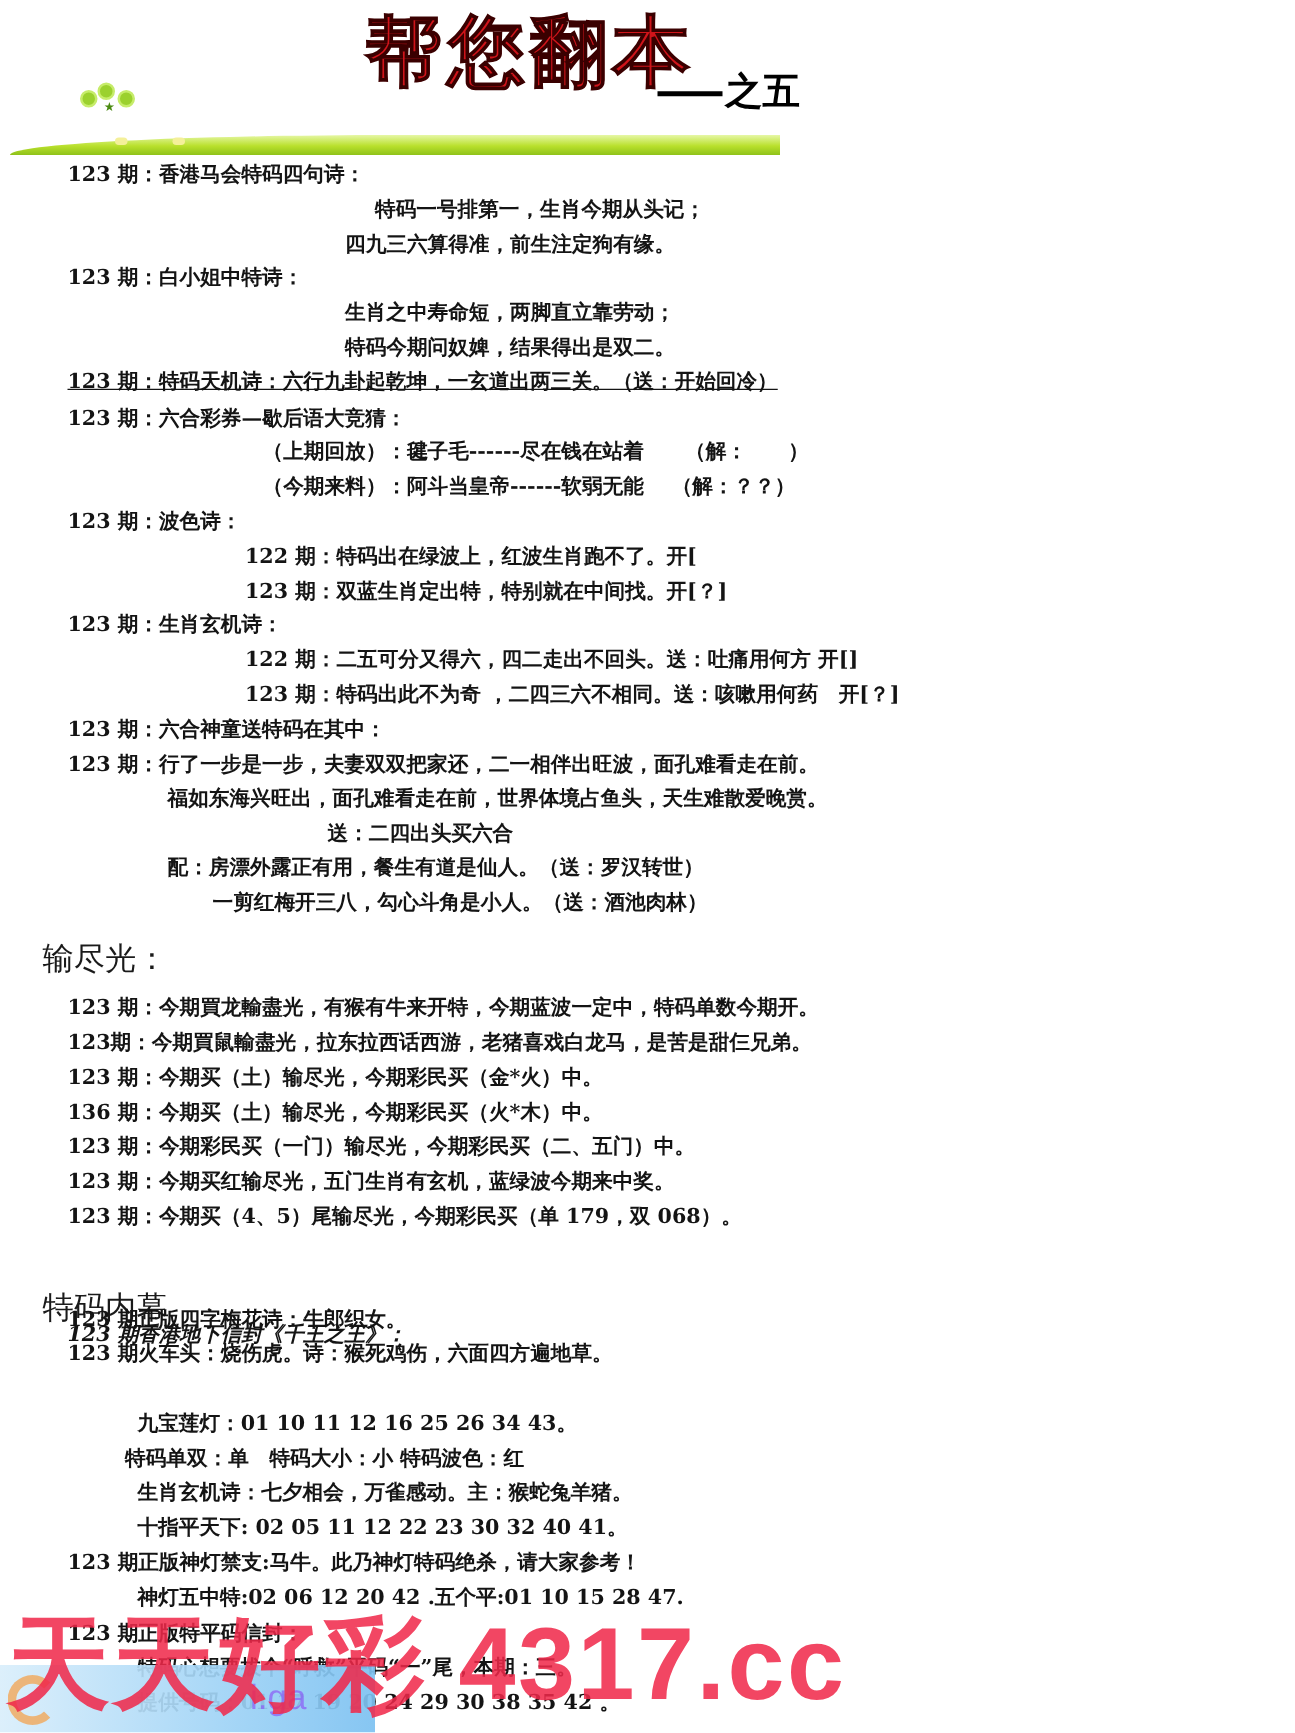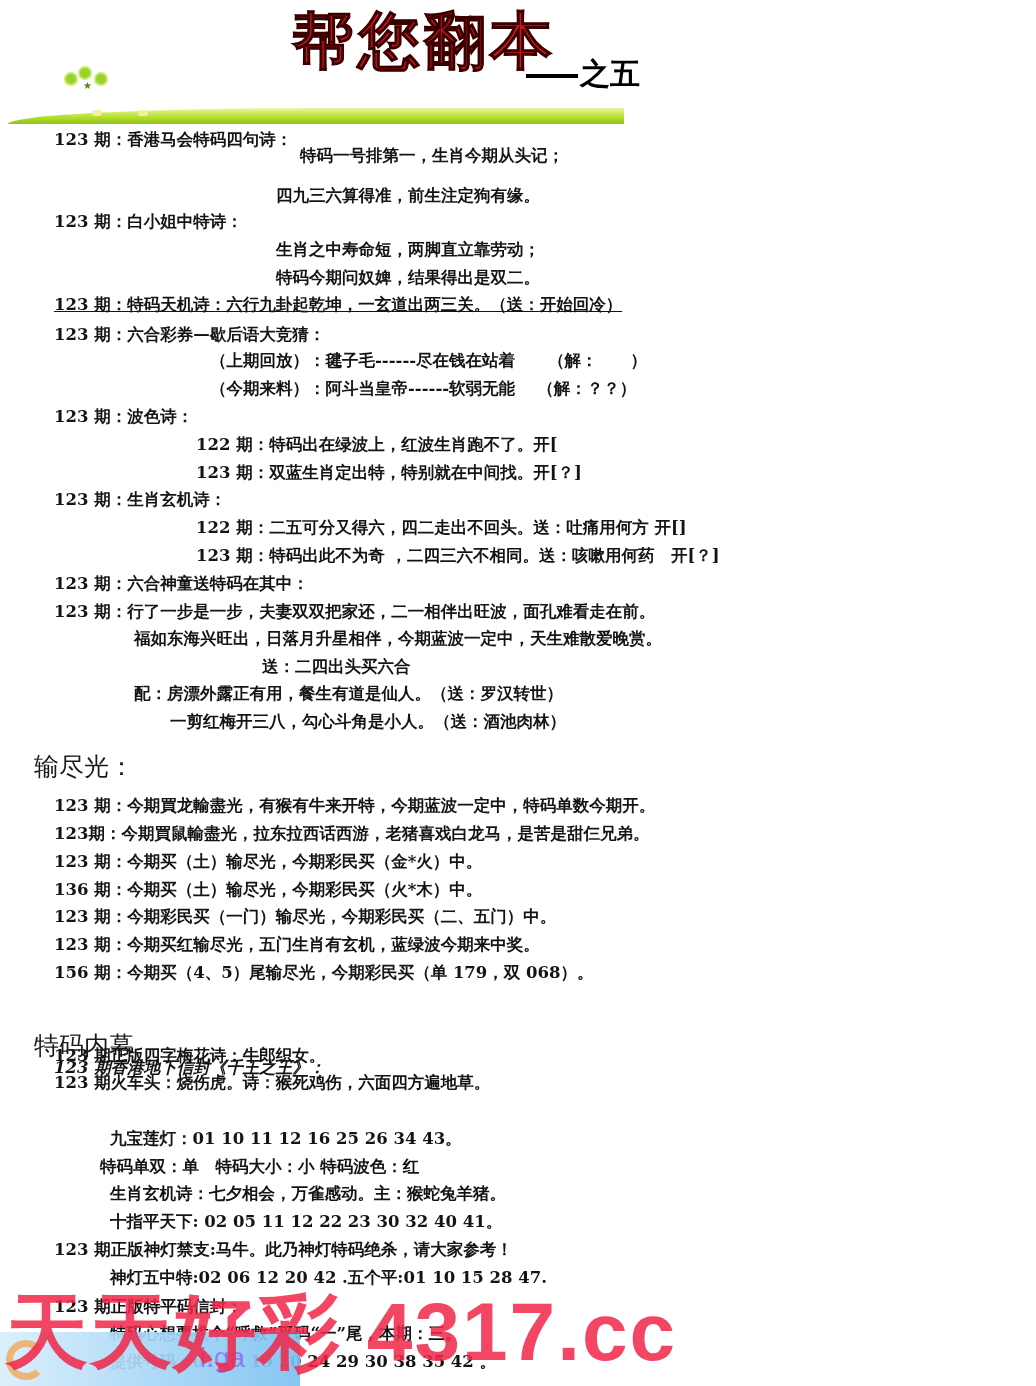--- a/index.html
+++ b/index.html
@@ -42,49 +42,49 @@
   </div>
   <div class="banner-title">帮您翻本</div>
   <div class="banner-sub"><span class="dash"></span><span>之五</span></div>
   <div class="green-band"></div>
   <div class="band-dot" style="left:92px"></div>
   <div class="band-dot" style="left:138px"></div>
 </div>
 
 <div class="content" id="content">
     <div class="line" style="left: 34px; top: 128px;">123 期：香港马会特码四句诗：</div>
-    <div class="line" style="left: 256px; top: 144px; padding-left: 24px;">特码一号排第一，生肖今期从头记；</div>
+    <div class="line" style="left: 256px; top: 156px; padding-left: 24px;">特码一号排第一，生肖今期从头记；</div>
     <div class="line" style="left: 256px; top: 184px;">四九三六算得准，前生注定狗有缘。</div>
     <div class="line" style="left: 34px; top: 210px;">123 期：白小姐中特诗：</div>
     <div class="line" style="left: 256px; top: 238px;">生肖之中寿命短，两脚直立靠劳动；</div>
     <div class="line" style="left: 256px; top: 266px;">特码今期问奴婢，结果得出是双二。</div>
     <div class="line" style="left: 34px; top: 293px; text-decoration: underline;">123 期：特码天机诗：六行九卦起乾坤，一玄道出两三关。（送：开始回冷）</div>
     <div class="line" style="left: 34px; top: 323px;">123 期：六合彩券—歇后语大竞猜：</div>
     <div class="line" style="left: 190px; top: 349px;">（上期回放）：毽子毛------尽在钱在站着　　（解：　　）</div>
     <div class="line" style="left: 190px; top: 377px;">（今期来料）：阿斗当皇帝------软弱无能　 （解：？？）</div>
     <div class="line" style="left: 34px; top: 405px;">123 期：波色诗：</div>
     <div class="line" style="left: 176px; top: 433px;">122 期：特码出在绿波上，红波生肖跑不了。开[</div>
     <div class="line" style="left: 176px; top: 461px;">123 期：双蓝生肖定出特，特别就在中间找。开[？]</div>
     <div class="line" style="left: 34px; top: 488px;">123 期：生肖玄机诗：</div>
     <div class="line" style="left: 176px; top: 516px;">122 期：二五可分又得六，四二走出不回头。送：吐痛用何方  开[]</div>
     <div class="line" style="left: 176px; top: 544px;">123 期：特码出此不为奇 ，二四三六不相同。送：咳嗽用何药　开[？]</div>
     <div class="line" style="left: 34px; top: 572px;">123 期：六合神童送特码在其中：</div>
     <div class="line" style="left: 34px; top: 600px;">123 期：行了一步是一步，夫妻双双把家还，二一相伴出旺波，面孔难看走在前。</div>
-    <div class="line" style="left: 114px; top: 627px;">福如东海兴旺出，日落月升星相伴，今期蓝波一定中，天生难散爱晚赏。</div>
+    <div class="line" style="left: 114px; top: 627px;">福如东海兴旺出，面孔难看走在前，世界体境占鱼头，天生难散爱晚赏。</div>
     <div class="line" style="left: 242px; top: 655px;">送：二四出头买六合</div>
     <div class="line" style="left: 114px; top: 682px;">配：房漂外露正有用，餐生有道是仙人。（送：罗汉转世）</div>
     <div class="line" style="left: 150px; top: 710px;">一剪红梅开三八，勾心斗角是小人。（送：酒池肉林）</div>
     <div class="section-title" style="left: 34px; top: 750px;">输尽光：</div>
     <div class="line" style="left: 34px; top: 794px;">123 期：今期買龙輸盡光，有猴有牛来开特，今期蓝波一定中，特码单数今期开。</div>
     <div class="line" style="left: 34px; top: 822px;">123期：今期買鼠輸盡光，拉东拉西话西游，老猪喜戏白龙马，是苦是甜仨兄弟。</div>
     <div class="line" style="left: 34px; top: 850px;">123 期：今期买（土）输尽光，今期彩民买（金*火）中。</div>
     <div class="line" style="left: 34px; top: 878px;">136 期：今期买（土）输尽光，今期彩民买（火*木）中。</div>
     <div class="line" style="left: 34px; top: 905px;">123 期：今期彩民买（一门）输尽光，今期彩民买（二、五门）中。</div>
     <div class="line" style="left: 34px; top: 933px;">123 期：今期买红输尽光，五门生肖有玄机，蓝绿波今期来中奖。</div>
-    <div class="line" style="left: 34px; top: 961px;">156 期：今期买（4、5）尾输尽光，今期彩民买（单 179，双 068）。</div>
+    <div class="line" style="left: 34px; top: 961px;">123 期：今期买（4、5）尾输尽光，今期彩民买（单 179，双 068）。</div>
     <div class="section-title" style="left: 34px; top: 997px; margin-top: 32px;">特码内幕</div>
     <div class="line" style="left: 34px; top: 1044px;">123 期正版四字梅花诗：牛郎织女。</div>
     <div class="line" style="left: 34px; top: 1071px;">123 期火车头：烧伤虎。诗：猴死鸡伤，六面四方遍地草。</div>
     <div class="line" style="left: 34px; top: 1056px; font-style: italic;">123 期香港地下信封《千王之王》：</div>
     <div class="line" style="left: 90px; top: 1127px;">九宝莲灯：01 10 11 12 16 25 26 34 43。</div>
     <div class="line" style="left: 80px; top: 1155px;">特码单双：单　特码大小：小 特码波色：红</div>
     <div class="line" style="left: 90px; top: 1182px;">生肖玄机诗：七夕相会，万雀感动。主：猴蛇兔羊猪。</div>
     <div class="line" style="left: 90px; top: 1210px;">十指平天下: 02 05 11 12 22 23 30 32 40 41。</div>
     <div class="line" style="left: 34px; top: 1238px;">123 期正版神灯禁支:马牛。此乃神灯特码绝杀，请大家参考！</div>
     <div class="line" style="left: 90px; top: 1266px;">神灯五中特:02 06 12 20 42 .五个平:01 10 15 28 47.</div>

